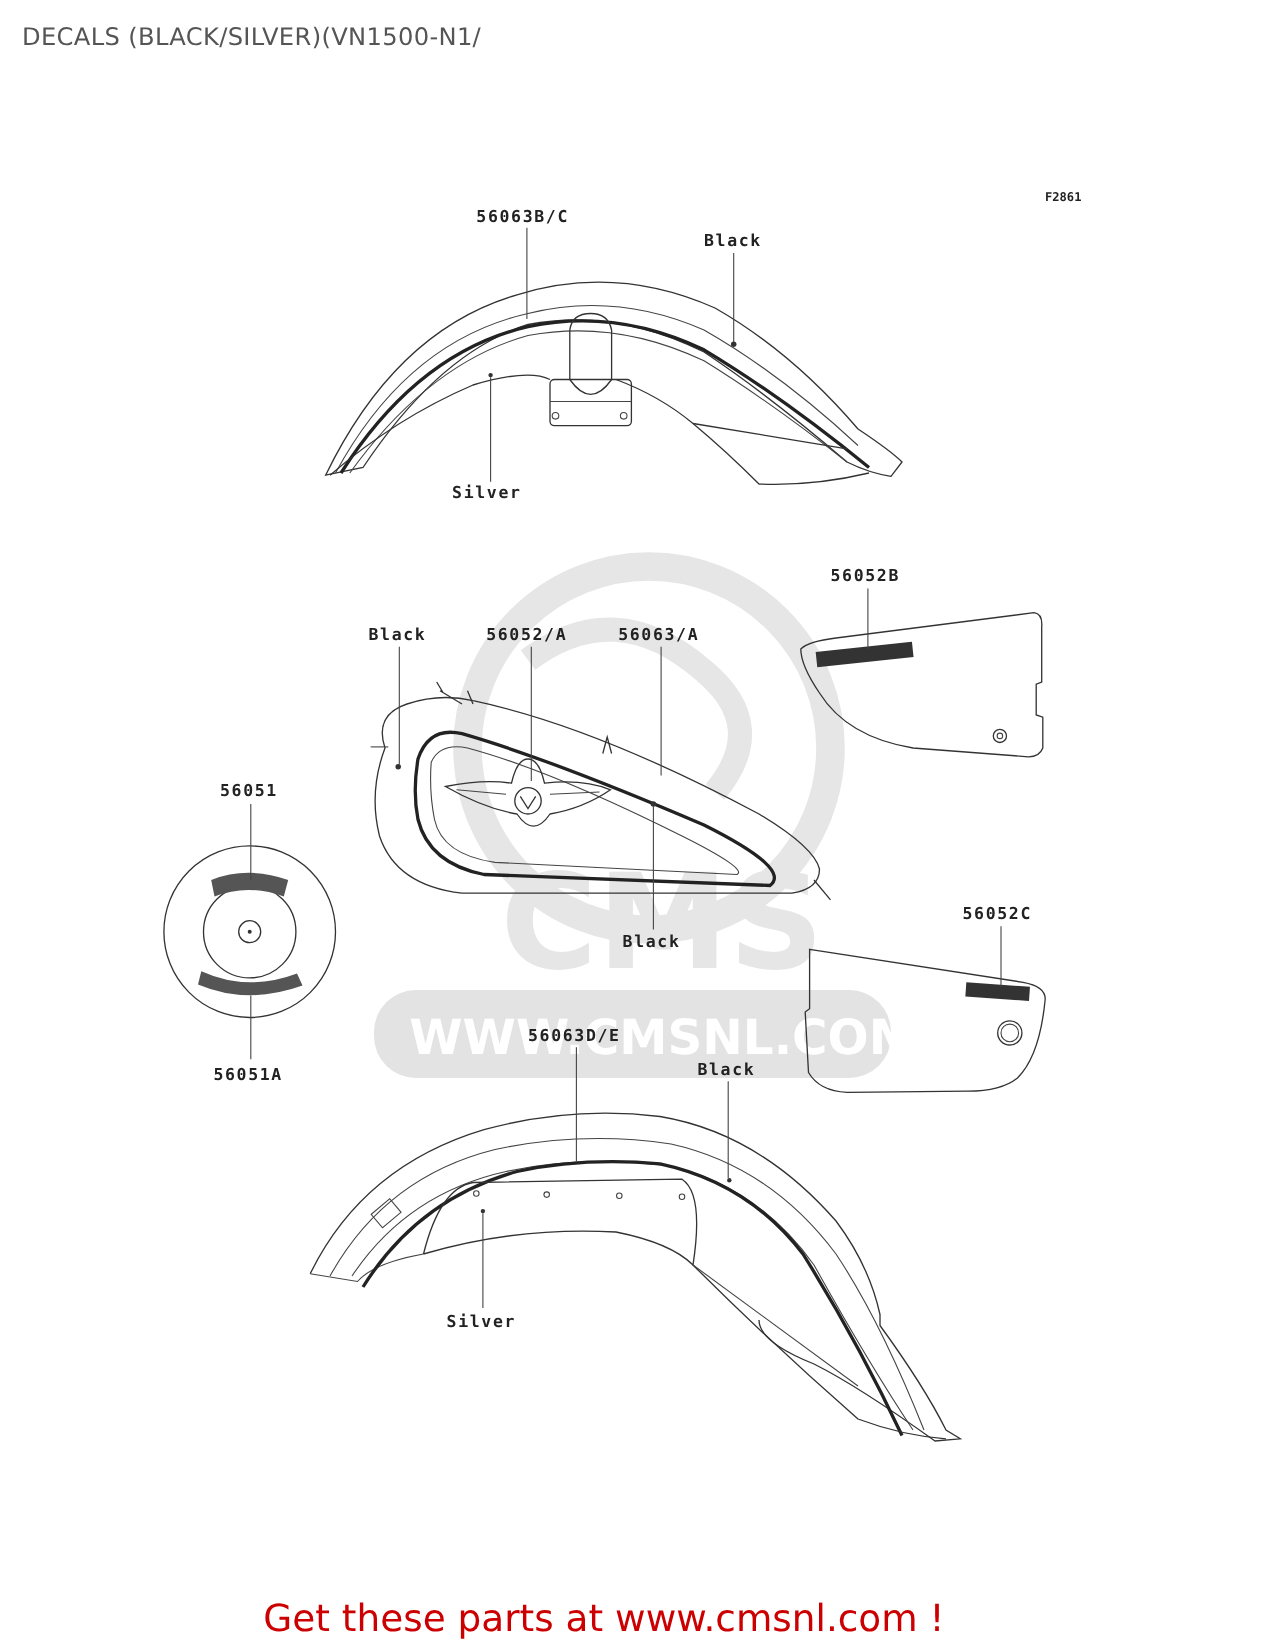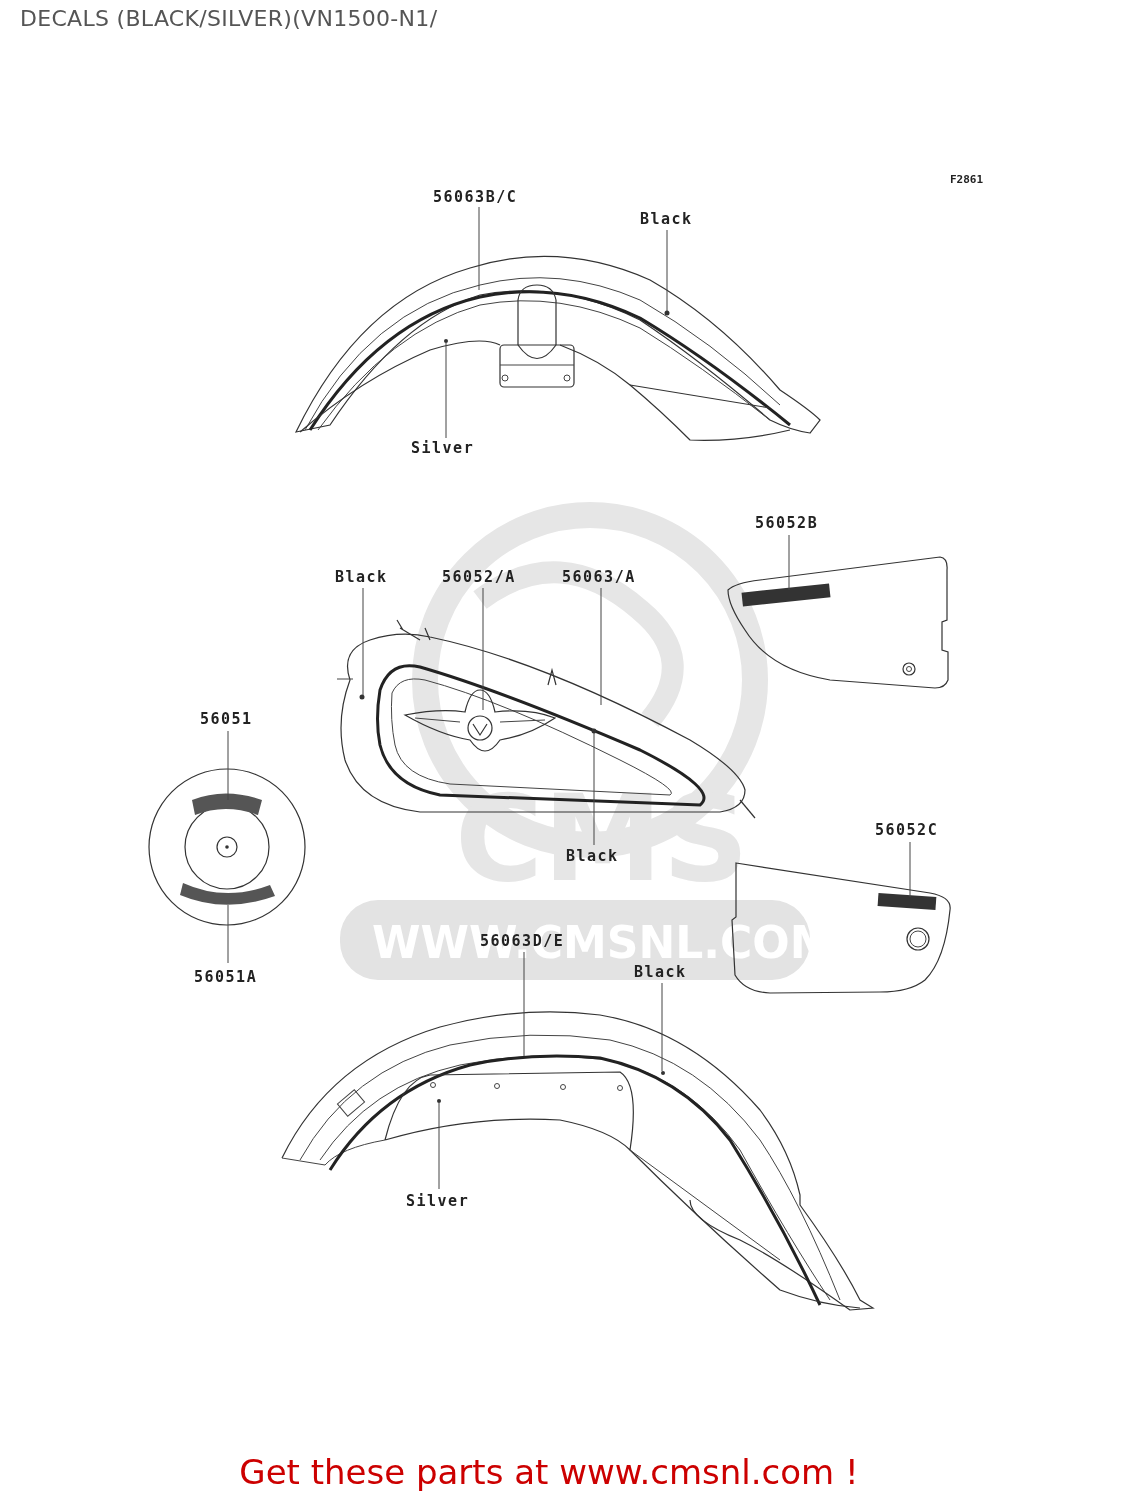--- a/index.html
+++ b/index.html
@@ -1,17 +1,17 @@
 <!DOCTYPE html>
 <html><head>
 <meta charset="utf-8">
 <style>
   html, body { margin: 0; padding: 0; background: #ffffff; }
   body { width: 1147px; height: 1500px; position: relative; overflow: hidden; font-family: "DejaVu Sans", sans-serif; }
-  .title { position: absolute; left: 20px; top: 6px; font-size: 22px; color: #555555; letter-spacing: 0.3px; }
+  .title { position: absolute; left: 20px; top: 22px; font-size: 22px; color: #555555; letter-spacing: 0.3px; }
   .footer { position: absolute; left: 0; width: 1098px; top: 1452px; text-align: center; font-size: 34px; color: #cc0000; }
   svg.diagram { position: absolute; left: 0; top: 0; }
   .lbl { font-family: "DejaVu Sans Mono", monospace; font-weight: bold; font-size: 15px; fill: #222; letter-spacing: 1.5px; }
   .lbl-sm { font-family: "DejaVu Sans Mono", monospace; font-weight: bold; font-size: 11px; fill: #222; }
   .ln { stroke: #333; stroke-width: 1.2; fill: none; }
   .thin { stroke: #444; stroke-width: 1; fill: none; }
   .thick { stroke: #222; stroke-width: 3; fill: none; }
   .wm { fill: #e3e3e3; }
   .wmtext { font-family: "DejaVu Sans", sans-serif; font-weight: bold; font-size: 44px; fill: #ffffff; }
 </style>

